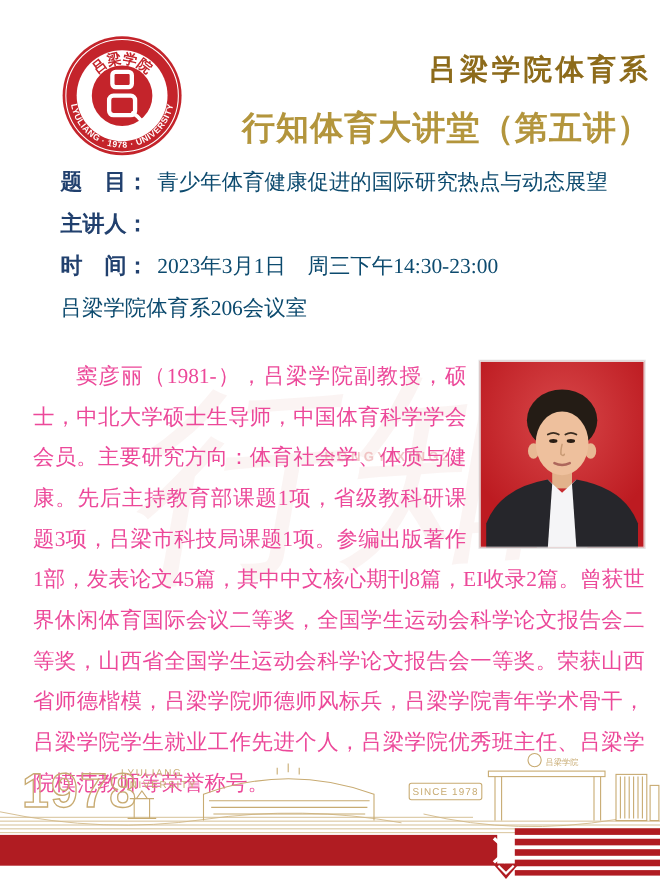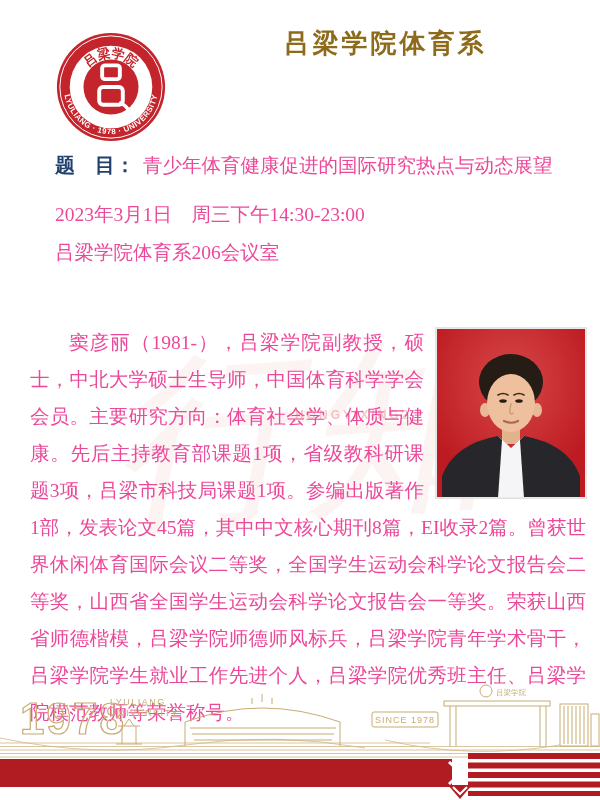--- a/index.html
+++ b/index.html
@@ -2,32 +2,32 @@
 <html><head>
 <meta charset="utf-8">
 <style>
   * { margin:0; padding:0; box-sizing:border-box; }
   html,body { width:600px; height:800px; background:#ffffff; overflow:hidden;
               font-family:"Liberation Serif", serif; }
   .page { position:relative; width:600px; height:800px; background:#fff; overflow:hidden; }
 
   
   .logo-wrap { position:absolute; left:52px; top:28px; width:118px; height:118px; }
-  .titles { position:absolute; left:178px; right:8px; top:26px; text-align:center; }
+  .titles { position:absolute; left:178px; right:8px; top:46px; text-align:right; }
   .dept-title { font-size:26px; font-weight:700; color:#8d6b1b; letter-spacing:3px;
                 font-family:"Liberation Serif", serif; }
   .series-title { margin-top:15px; font-size:30px; font-weight:700; color:#b3953c;
                   letter-spacing:1px; font-family:"Liberation Sans", sans-serif; }
 
   
   .info { position:absolute; left:55px; top:152px; right:20px; }
   .info-row { display:flex; align-items:center; margin-bottom:11px; white-space:nowrap; }
   .info-label { flex:0 0 auto; margin-right:8px; font-size:20px; font-weight:700;
                 color:#21406e; font-family:"Liberation Serif", serif; }
-  .info-value { font-size:19.5px; color:#ec4899; font-family:"Liberation Serif", serif; }
+  .info-value { font-size:19.5px; color:#0c4a6e; font-family:"Liberation Serif", serif; }
 
   
   .bio { position:absolute; left:30px; top:324px; width:556px; }
   .photo { float:right; width:150px; height:170px; margin:4px 0 8px 12px;
            box-shadow:0 0 0 1px #e3e3e3; }
   .bio p { text-indent:2em; font-size:19.5px; line-height:37px; text-align:justify;
            color:#ec4899; font-family:"Liberation Serif", serif; }
 
   
   .wm-cn { position:absolute; left:110px; top:340px; font-size:190px; line-height:1;
@@ -67,30 +67,33 @@
       <g>
         <rect x="51" y="38" width="18" height="14" rx="3" fill="none" stroke="#ffffff" stroke-width="4"></rect>
         <rect x="48" y="60" width="24" height="18" rx="4" fill="none" stroke="#ffffff" stroke-width="4"></rect>
         <path d="M 70,76 Q 80,82 82,93" fill="none" stroke="#ffffff" stroke-width="3.5" stroke-linecap="round"></path>
       </g>
     </svg>
   </div>
 
   <div class="titles">
     <div class="dept-title">吕梁学院体育系</div>
+    <div class="series-title">行知体育大讲堂（第五讲）</div>
   </div>
 
   <div class="info">
     <div class="info-row">
       <span class="info-label">题　目：</span>
       <span class="info-value">青少年体育健康促进的国际研究热点与动态展望</span>
     </div>
     <div class="info-row">
+      <span class="info-label">主讲人：</span>
     </div>
     <div class="info-row">
+      <span class="info-label">时　间：</span>
       <span class="info-value">2023年3月1日　周三下午14:30-23:00</span>
     </div>
     <div class="info-row">
       <span class="info-value">吕梁学院体育系206会议室</span>
     </div>
   </div>
 
   <div class="wm-cn">行知</div>
   <div class="wm-latin">HONGYIXING2</div>
 

